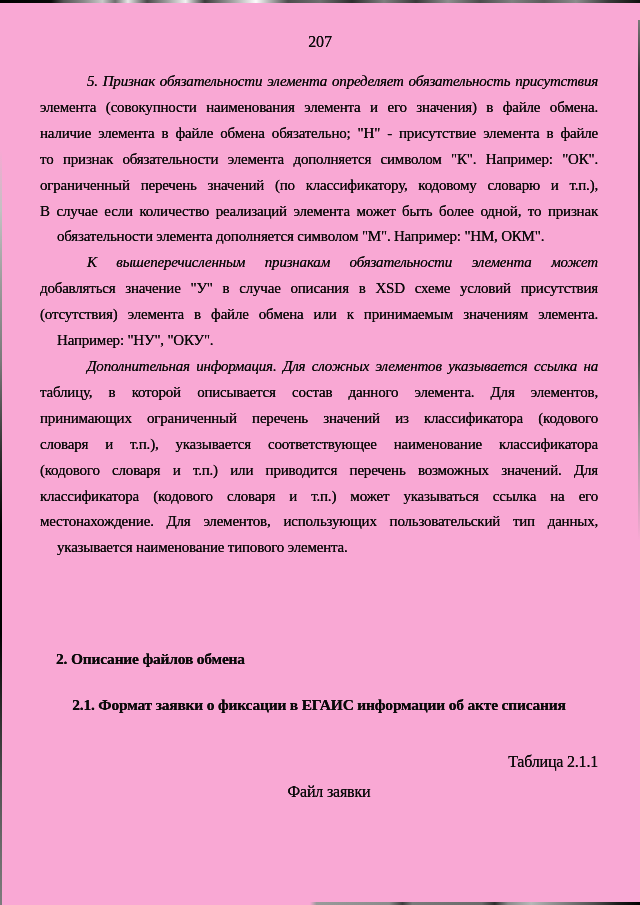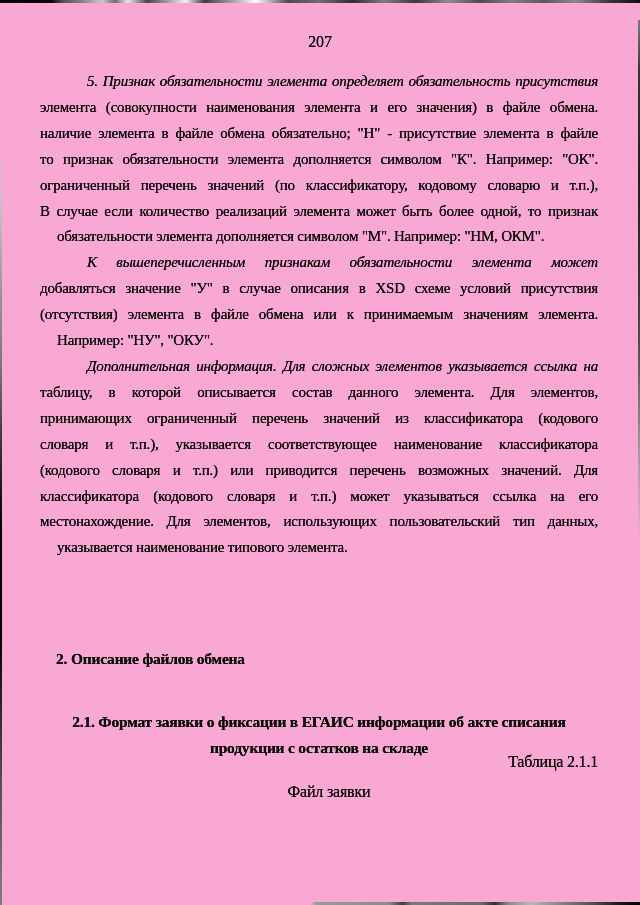--- a/index.html
+++ b/index.html
@@ -60,21 +60,21 @@
   .para .tline { text-align: justify; text-align-last: justify; }
   .para .tline.first { text-indent: 47px; font-style: italic; }
   .para .tline.last { text-align-last: left; margin-left: 17px; }
   #h2 {
     position: absolute; top: 638px; left: 48px; right: 42px;
     margin: 8px; font-size: 15.5px; font-weight: bold; text-align: left;
     line-height: 26px;
   }
   #h21 {
     position: absolute; top: 692px; left: 40px; right: 42px;
-    margin: 17px; font-size: 15.5px; font-weight: bold; line-height: 26px;
+    margin: 0; font-size: 15.5px; font-weight: bold; line-height: 26px;
   }
   #h21 .tline { text-align: center; }
   #table-caption {
     position: absolute; top: 753px; left: 40px; right: 42px;
     text-align: right; font-size: 16px;
   }
   #file-caption {
     position: absolute; top: 783px; left: 40px; right: 42px;
     text-align: center; font-size: 16px; transform: translateX(10px);
   }
@@ -116,20 +116,19 @@
         <div class="tline">классификатора (кодового словаря и т.п.) может указываться ссылка на его</div>
         <div class="tline">местонахождение. Для элементов, использующих пользовательский тип данных,</div>
         <div class="tline last">указывается наименование типового элемента.</div>
       </div>
   </div>
 
   <h2 id="h2" class="txt">2. Описание файлов обмена</h2>
 
   <h3 id="h21" class="txt">
       <div class="tline first">2.1. Формат заявки о фиксации в ЕГАИС информации об акте списания</div>
-      <div class="tline last">продукции с остатков на складе</div>
     </h3>
 
   <div id="table-caption" class="txt">Таблица 2.1.1</div>
 
   <div id="file-caption" class="txt">Файл заявки</div>
 
 </div>
 
 </body></html>

